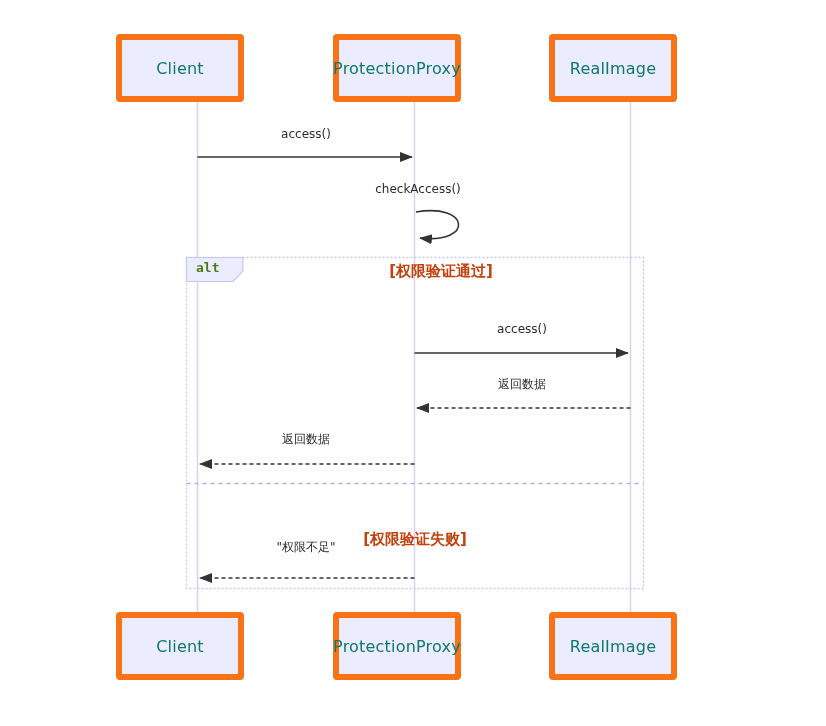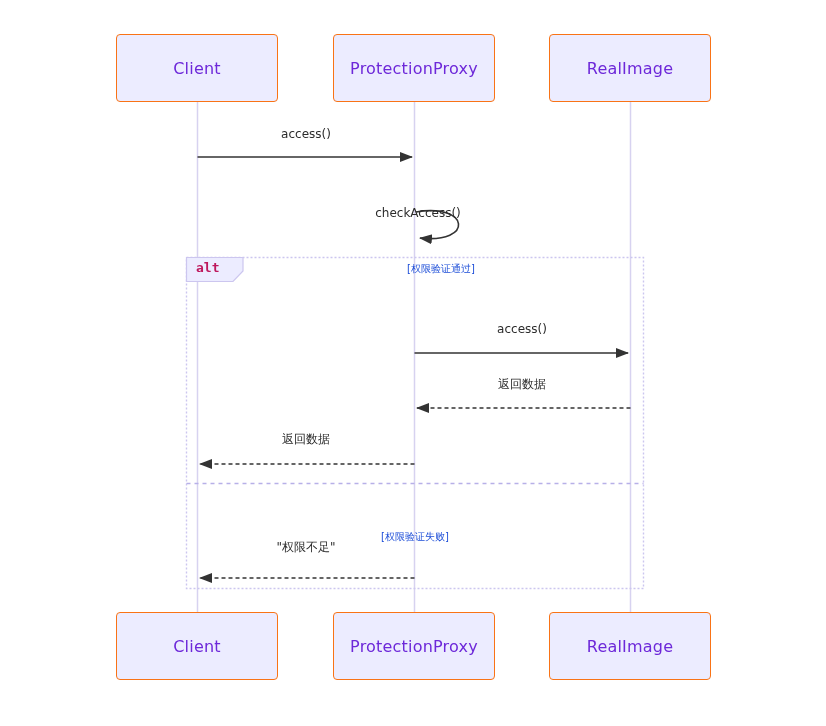--- a/index.html
+++ b/index.html
@@ -15,57 +15,57 @@
     background: #ffffff;
     overflow: hidden;
   }
   .svg-layer {
     position: absolute;
     left: 0; top: 0;
     width: 826px; height: 726px;
   }
   .actor-box {
     position: absolute;
-    width: 162px;
+    width: 128px;
     height: 68px;
     background: #ececff;
-    border: 1px solid #f97316;
+    border: 6px solid #f97316;
     border-radius: 4px;
     display: flex;
     align-items: center;
     justify-content: center;
     box-sizing: border-box;
     font-size: 16px;
     font-weight: 500;
-    color: #6d28d9;
+    color: #0f766e;
     letter-spacing: 0.2px;
   }
   .msg-label {
     position: absolute;
     transform: translateX(-50%);
     font-size: 12px;
     color: #2b2b2b;
     white-space: nowrap;
   }
   .cond-label {
     position: absolute;
     transform: translateX(-50%);
-    font-size: 10px;
-    font-weight: 400;
-    color: #1d4ed8;
+    font-size: 15px;
+    font-weight: 700;
+    color: #c2410c;
     white-space: nowrap;
   }
   .alt-keyword {
     position: absolute;
     left: 196px;
     top: 260px;
     font-family: "DejaVu Sans Mono", "Liberation Mono", monospace;
     font-size: 13px;
     font-weight: bold;
-    color: #be185d;
+    color: #4d7c0f;
   }
 </style>
 </head>
 <body>
 
 <div class="stage">
 
   <svg class="svg-layer" width="826" height="726" viewBox="0 0 826 726">
     <defs>
       <marker id="arrowhead" markerUnits="userSpaceOnUse" markerWidth="14" markerHeight="12" refX="12" refY="6" orient="auto">
@@ -96,21 +96,21 @@
 
   <div class="actor-box" style="left:116px; top:34px;">Client</div>
   <div class="actor-box" style="left:333px; top:34px;">ProtectionProxy</div>
   <div class="actor-box" style="left:549px; top:34px;">RealImage</div>
 
   <div class="actor-box" style="left:116px; top:612px;">Client</div>
   <div class="actor-box" style="left:333px; top:612px;">ProtectionProxy</div>
   <div class="actor-box" style="left:549px; top:612px;">RealImage</div>
 
   <div class="msg-label" style="left:306px; top:127px;">access()</div>
-  <div class="msg-label" style="left:418px; top:182px;margin-top:24px;">checkAccess()</div>
+  <div class="msg-label" style="left:418px; top:182px;">checkAccess()</div>
   <div class="msg-label" style="left:522px; top:322px;">access()</div>
   <div class="msg-label" style="left:522px; top:376px;">返回数据</div>
   <div class="msg-label" style="left:306px; top:431px;">返回数据</div>
   <div class="msg-label" style="left:306px; top:539px;">"权限不足"</div>
 
   <div class="alt-keyword">alt</div>
   <div class="cond-label" style="left:441px; top:262px;">[权限验证通过]</div>
   <div class="cond-label" style="left:415px; top:489px;margin-top:41px;">[权限验证失败]</div>
 
 </div>

